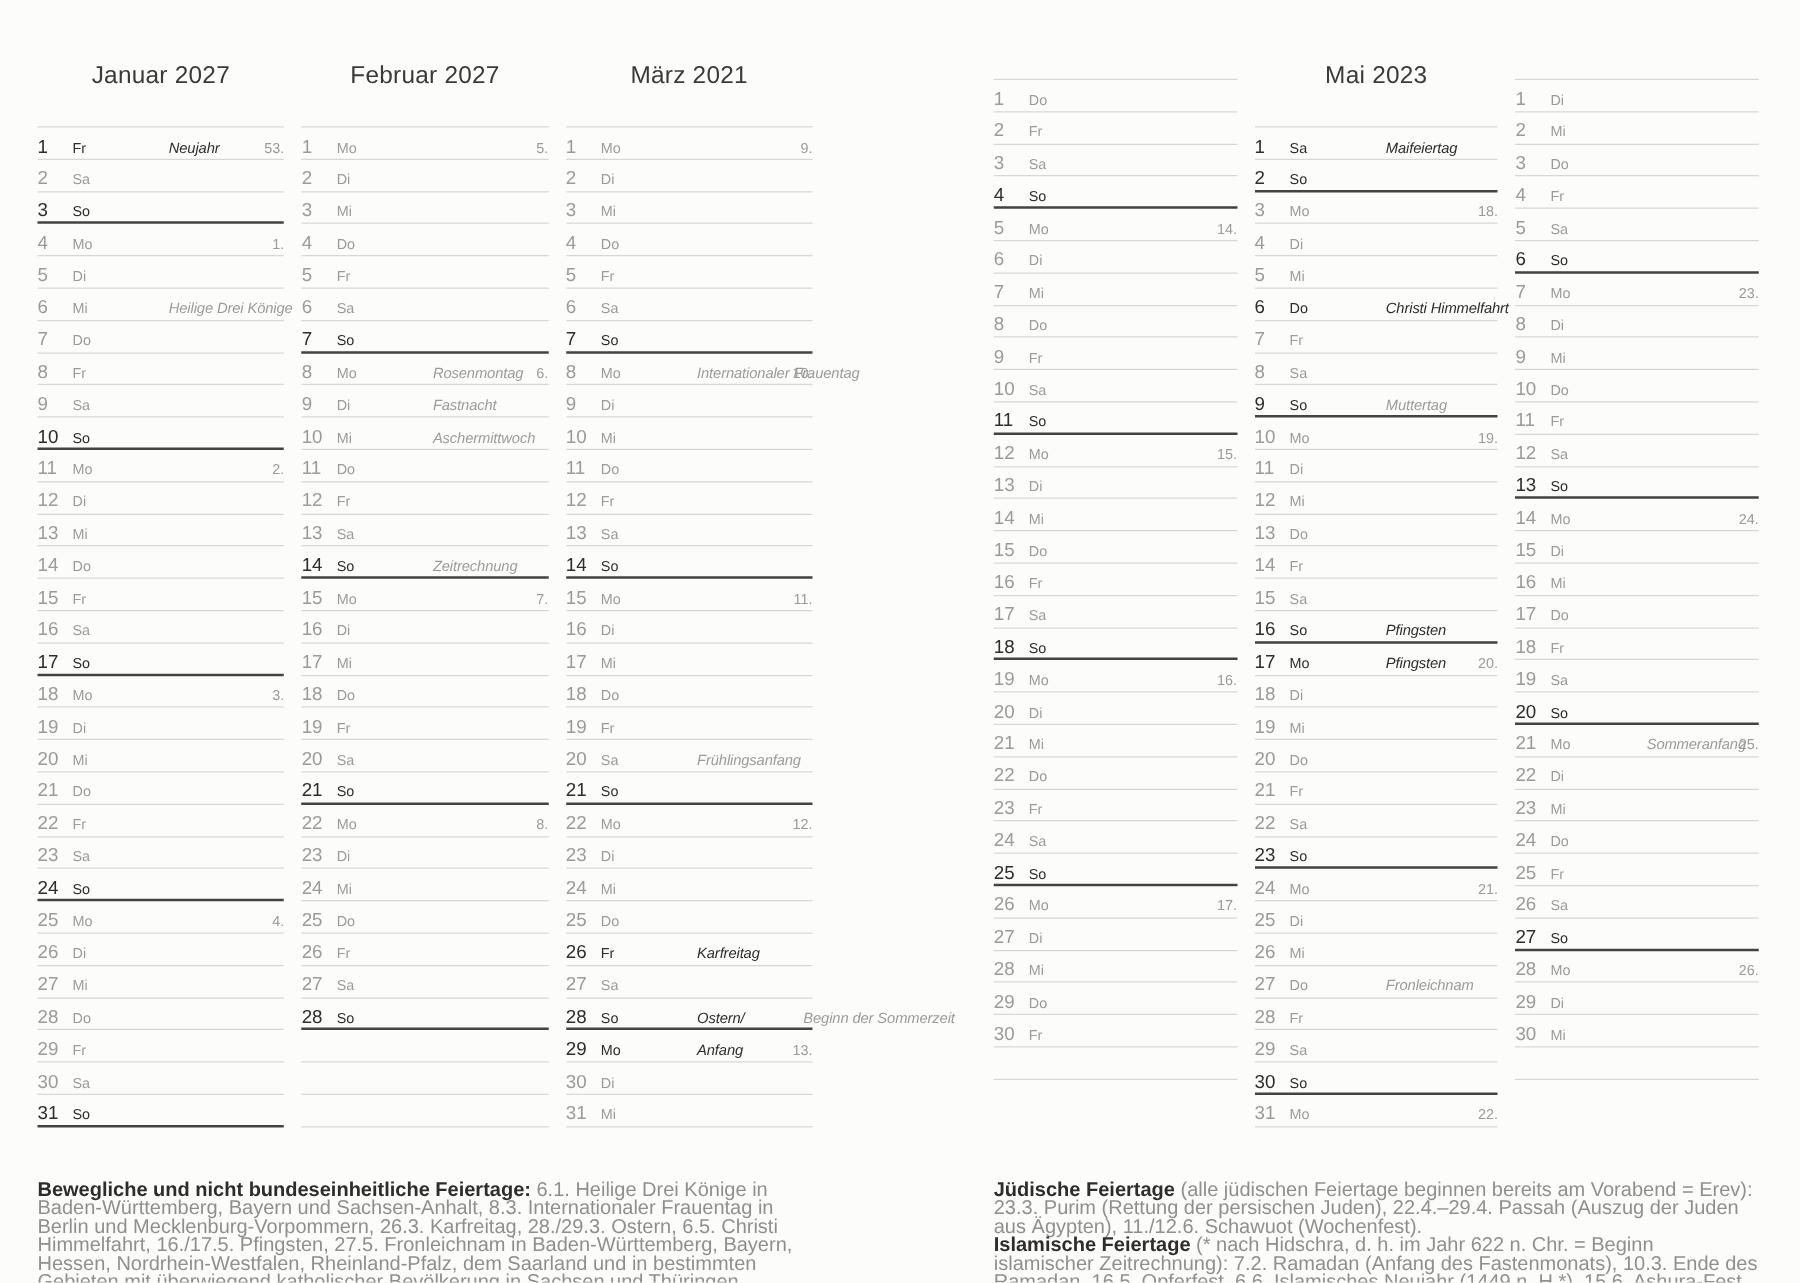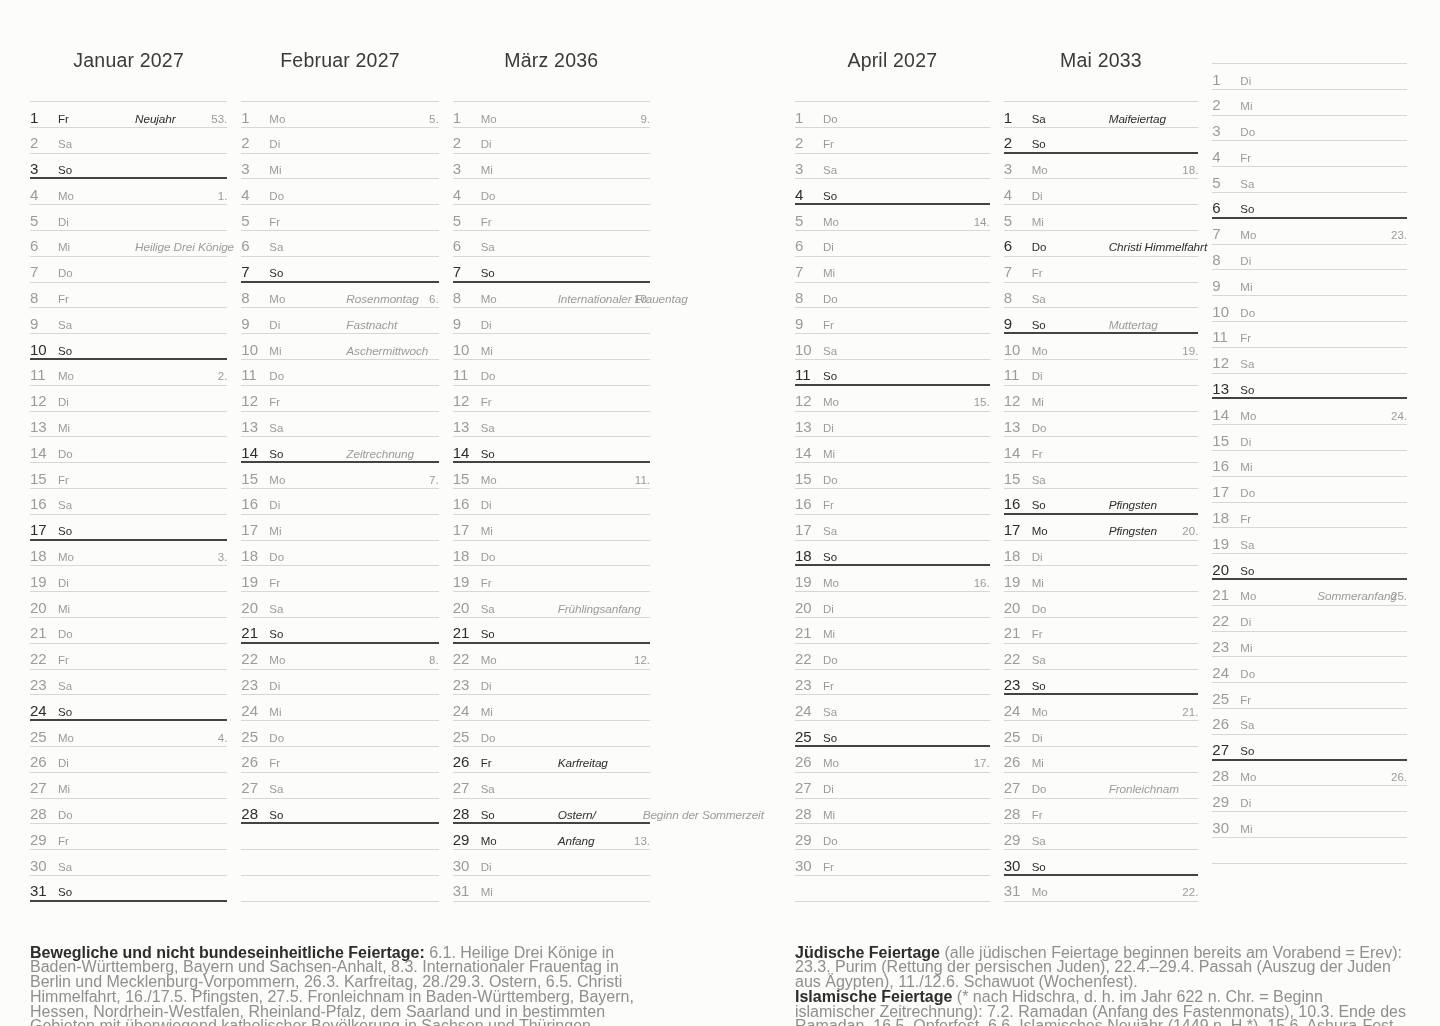--- a/index.html
+++ b/index.html
@@ -412,21 +412,21 @@
               <span class="day-wd">So</span>
               <span class="day-holiday"></span>
               <span class="day-week"></span>
             </div>
             <div class="day-row empty"></div>
             <div class="day-row empty"></div>
             <div class="day-row empty"></div>
           </div>
         </div>
         <div class="month">
-          <div class="month-title">März 2036</div>
+          <div class="month-title">März 2021</div>
           <div class="rows">
             <div class="day-row">
               <span class="day-num">1</span>
               <span class="day-wd">Mo</span>
               <span class="day-holiday"></span>
               <span class="day-week">9.</span>
             </div>
             <div class="day-row">
               <span class="day-num">2</span>
               <span class="day-wd">Di</span>
@@ -610,21 +610,20 @@
           </div>
         </div>
       </div>
     <div class="footnote">
         <p><b>Bewegliche und nicht bundeseinheitliche Feiertage:</b><span> 6.1. Heilige Drei Könige in Baden-Württemberg, Bayern und Sachsen-Anhalt, 8.3. Internationaler Frauentag in Berlin und Mecklenburg-Vorpommern, 26.3. Karfreitag, 28./29.3. Ostern, 6.5. Christi Himmelfahrt, 16./17.5. Pfingsten, 27.5. Fronleichnam in Baden-Württemberg, Bayern, Hessen, Nordrhein-Westfalen, Rheinland-Pfalz, dem Saarland und in bestimmten Gebieten mit überwiegend katholischer Bevölkerung in Sachsen und Thüringen.</span></p>
       </div>
   </div>
   <div class="page page-right">
     <div class="months">
         <div class="month">
-          <div class="month-title">April 2027</div>
           <div class="rows">
             <div class="day-row">
               <span class="day-num">1</span>
               <span class="day-wd">Do</span>
               <span class="day-holiday"></span>
               <span class="day-week"></span>
             </div>
             <div class="day-row">
               <span class="day-num">2</span>
               <span class="day-wd">Fr</span>
@@ -796,21 +795,21 @@
             <div class="day-row">
               <span class="day-num">30</span>
               <span class="day-wd">Fr</span>
               <span class="day-holiday"></span>
               <span class="day-week"></span>
             </div>
             <div class="day-row empty"></div>
           </div>
         </div>
         <div class="month">
-          <div class="month-title">Mai 2033</div>
+          <div class="month-title">Mai 2023</div>
           <div class="rows">
             <div class="day-row strong">
               <span class="day-num">1</span>
               <span class="day-wd">Sa</span>
               <span class="day-holiday"><i class="holiday-part strong">Maifeiertag</i></span>
               <span class="day-week"></span>
             </div>
             <div class="day-row sun strong">
               <span class="day-num">2</span>
               <span class="day-wd">So</span>

